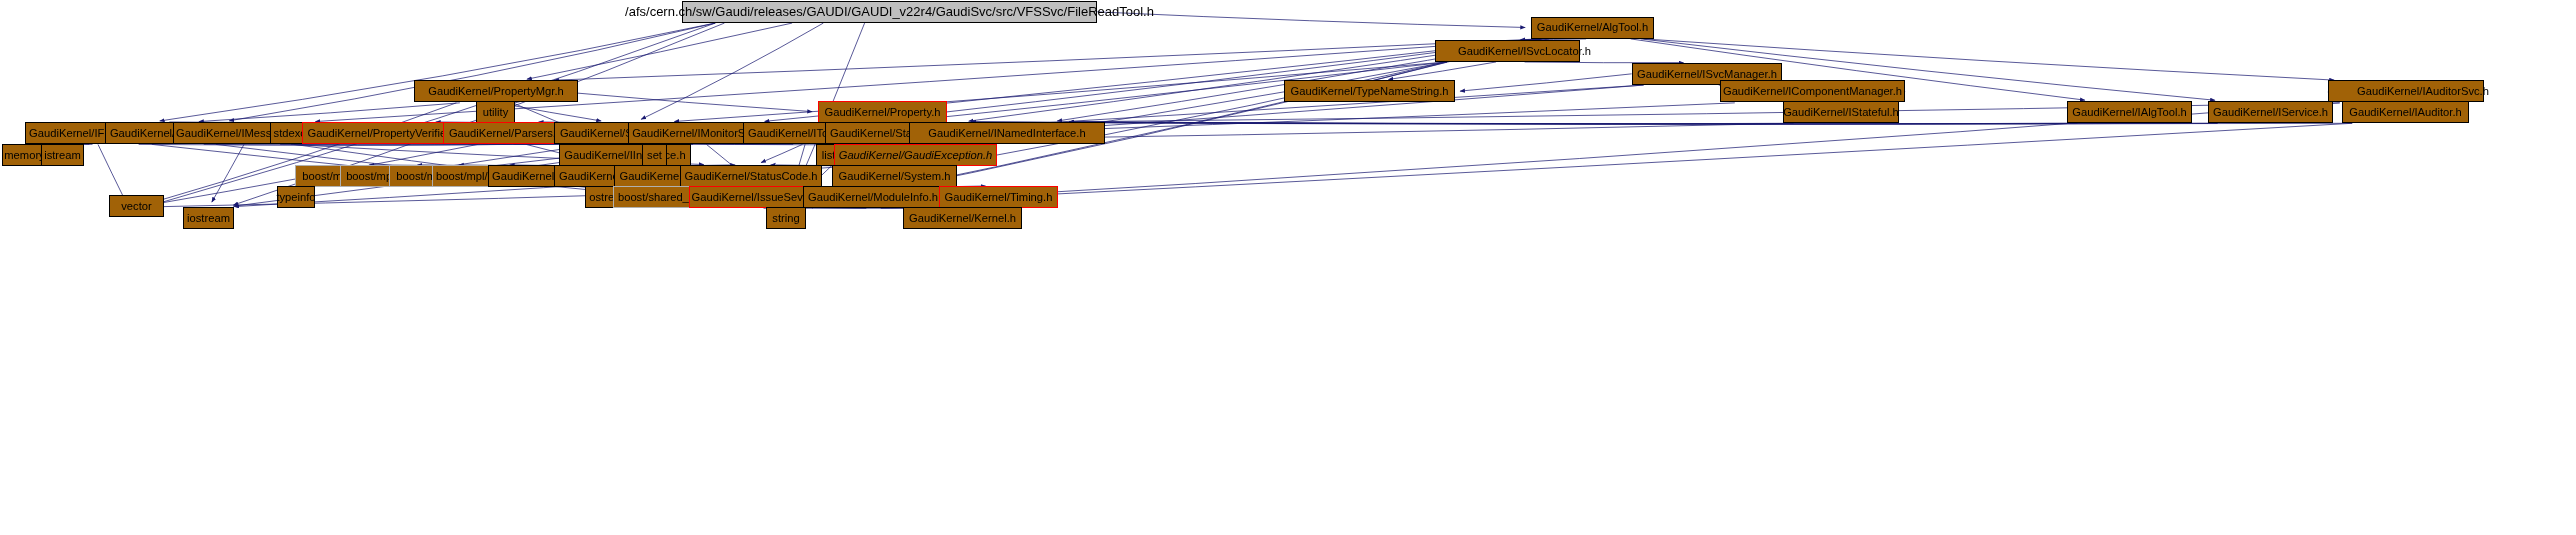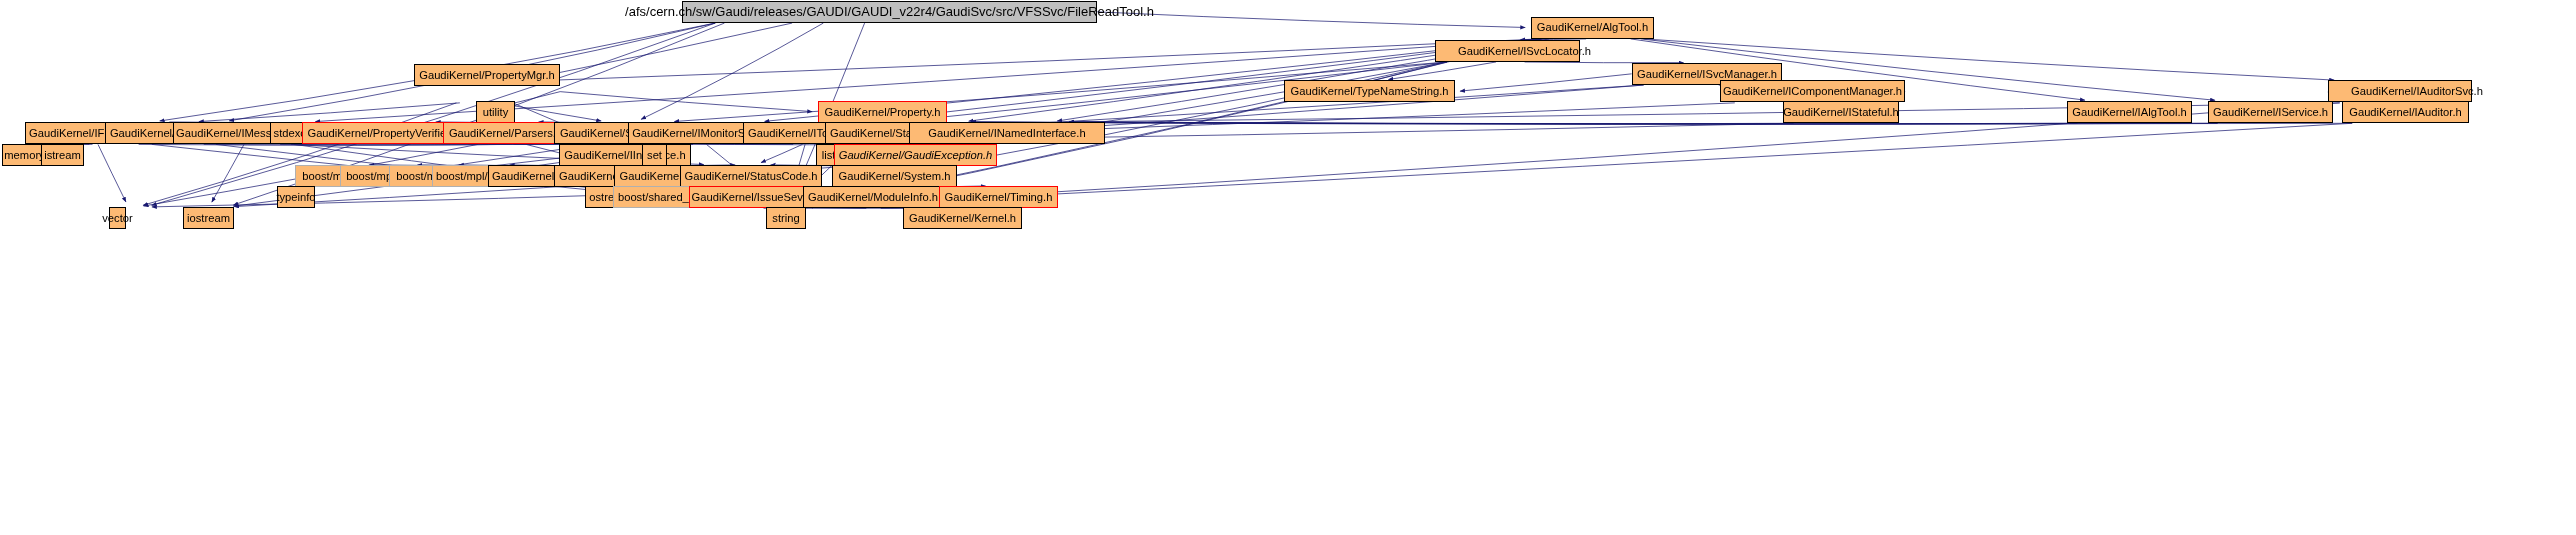--- a/index.html
+++ b/index.html
@@ -9,21 +9,21 @@
     width:2576px;height:536px;
     background:#ffffff;
     font-family:"Liberation Sans","DejaVu Sans",sans-serif;
     overflow:hidden;
   }
   #edges{position:absolute;left:0;top:0;width:2576px;height:536px;pointer-events:none;}
   .node{
     position:absolute;
     box-sizing:border-box;
     border:0.7px solid #000000;
-    background:#fdba74;
+    background:#a16207;
     color:#000000;
     font-size:11.2px;
     line-height:1;
     display:flex;align-items:center;justify-content:center;
     white-space:nowrap;
     height:22.4px;
     padding:0 6px;
     z-index:5;
   }
   .node.root{
@@ -158,24 +158,24 @@
       <path d="M1314.6,316.0 Q1260.4,315.6 1204.6,314.1" stroke="#191970" stroke-width="1.1" fill="none" marker-end="url(#ah)"></path>
       <path d="M1336.5,316.0 Q1388.6,315.6 1442.2,314.1" stroke="#191970" stroke-width="1.1" fill="none" marker-end="url(#ah)"></path>
       <path d="M1511.2,316.0 Q1492.1,315.4 1472.3,314.4" stroke="#191970" stroke-width="1.1" fill="none" marker-end="url(#ah)"></path>
       <path d="M1492.7,316.0 Q1352.8,316.4 1208.9,314.1" stroke="#191970" stroke-width="1.1" fill="none" marker-end="url(#ah)"></path>
     </svg>
   <div id="node-layer">
       <div class="node root" style="left: 682px; top: 0.7px; width: 415px;">/afs/cern.ch/sw/Gaudi/releases/GAUDI/GAUDI_v22r4/GaudiSvc/src/VFSSvc/FileReadTool.h</div>
       <div class="node" style="left: 1531px; top: 16.5px; width: 123px;">GaudiKernel/AlgTool.h</div>
       <div class="node" style="left: 1435px; top: 40px; width: 145px; padding-left: 40px;">GaudiKernel/ISvcLocator.h</div>
       <div class="node" style="left: 1632px; top: 63px; width: 150px;">GaudiKernel/ISvcManager.h</div>
-      <div class="node" style="left: 414px; top: 64px; width: 146px;">GaudiKernel/PropertyMgr.h</div>
+      <div class="node" style="left: 414px; top: 80px; width: 164px;">GaudiKernel/PropertyMgr.h</div>
       <div class="node" style="left: 1720px; top: 80px; width: 185px;">GaudiKernel/IComponentManager.h</div>
       <div class="node" style="left: 1284px; top: 80px; width: 171px;">GaudiKernel/TypeNameString.h</div>
-      <div class="node" style="left: 2328px; top: 80px; width: 144px; padding-left: 40px;">GaudiKernel/IAuditorSvc.h</div>
+      <div class="node" style="left: 2328px; top: 80px; width: 156px; padding-left: 40px;">GaudiKernel/IAuditorSvc.h</div>
       <div class="node" style="left: 476px; top: 101px; width: 39px;">utility</div>
       <div class="node red" style="left: 818px; top: 101px; width: 129px;">GaudiKernel/Property.h</div>
       <div class="node" style="left: 1783px; top: 101px; width: 116px;">GaudiKernel/IStateful.h</div>
       <div class="node" style="left: 2067px; top: 101px; width: 125px;">GaudiKernel/IAlgTool.h</div>
       <div class="node" style="left: 2208px; top: 101px; width: 125px;">GaudiKernel/IService.h</div>
       <div class="node" style="left: 2342px; top: 101px; width: 127px;">GaudiKernel/IAuditor.h</div>
       <div class="node" style="left: 25px; top: 122px; width: 140px;">GaudiKernel/IFileAccess.h</div>
       <div class="node" style="left: 105px; top: 122px; width: 129px;">GaudiKernel/IProperty.h</div>
       <div class="node" style="left: 173px; top: 122px; width: 148px;">GaudiKernel/IMessageSvc.h</div>
       <div class="node" style="left: 234px; top: 122px; width: 55px; margin-left: 36px;">stdexcept</div>
@@ -200,19 +200,19 @@
       <div class="node" style="left: 554px; top: 165px; width: 142px;">GaudiKernel/implements.h</div>
       <div class="node" style="left: 614px; top: 165px; width: 125px;">GaudiKernel/extends.h</div>
       <div class="node" style="left: 680px; top: 165px; width: 142px;">GaudiKernel/StatusCode.h</div>
       <div class="node" style="left: 832px; top: 165px; width: 125px;">GaudiKernel/System.h</div>
       <div class="node" style="left: 277px; top: 186px; width: 38px;">typeinfo</div>
       <div class="node" style="left: 585px; top: 186px; width: 49px;">ostream</div>
       <div class="node gray" style="left: 613px; top: 186px; width: 115px;">boost/shared_ptr.hpp</div>
       <div class="node red" style="left: 689px; top: 186px; width: 146px;">GaudiKernel/IssueSeverity.h</div>
       <div class="node" style="left: 803px; top: 186px; width: 140px;">GaudiKernel/ModuleInfo.h</div>
       <div class="node red" style="left: 939px; top: 186px; width: 119px;">GaudiKernel/Timing.h</div>
-      <div class="node" style="left: 109px; top: 207px; width: 17px;">vector</div>
+      <div class="node" style="left: 109px; top: 195px; width: 55px;">vector</div>
       <div class="node" style="left: 183px; top: 207px; width: 51px;">iostream</div>
       <div class="node" style="left: 766px; top: 207px; width: 40px;">string</div>
       <div class="node" style="left: 903px; top: 207px; width: 119px;">GaudiKernel/Kernel.h</div>
     </div>
 </div>
 
 
 </body></html>

